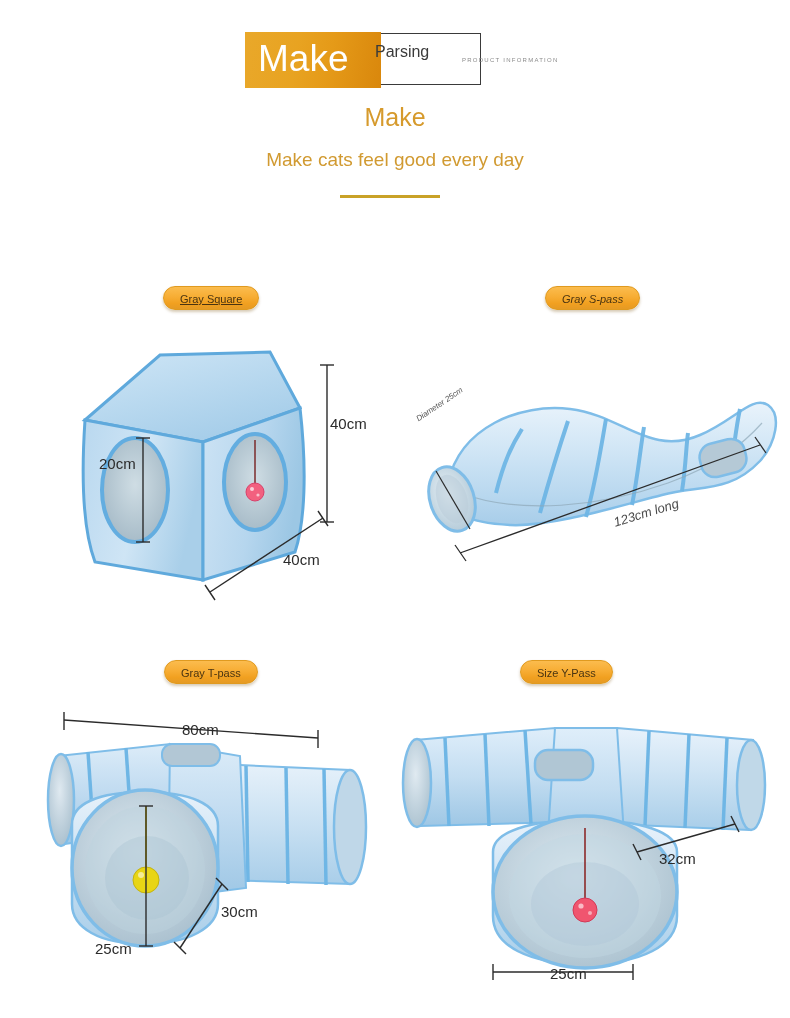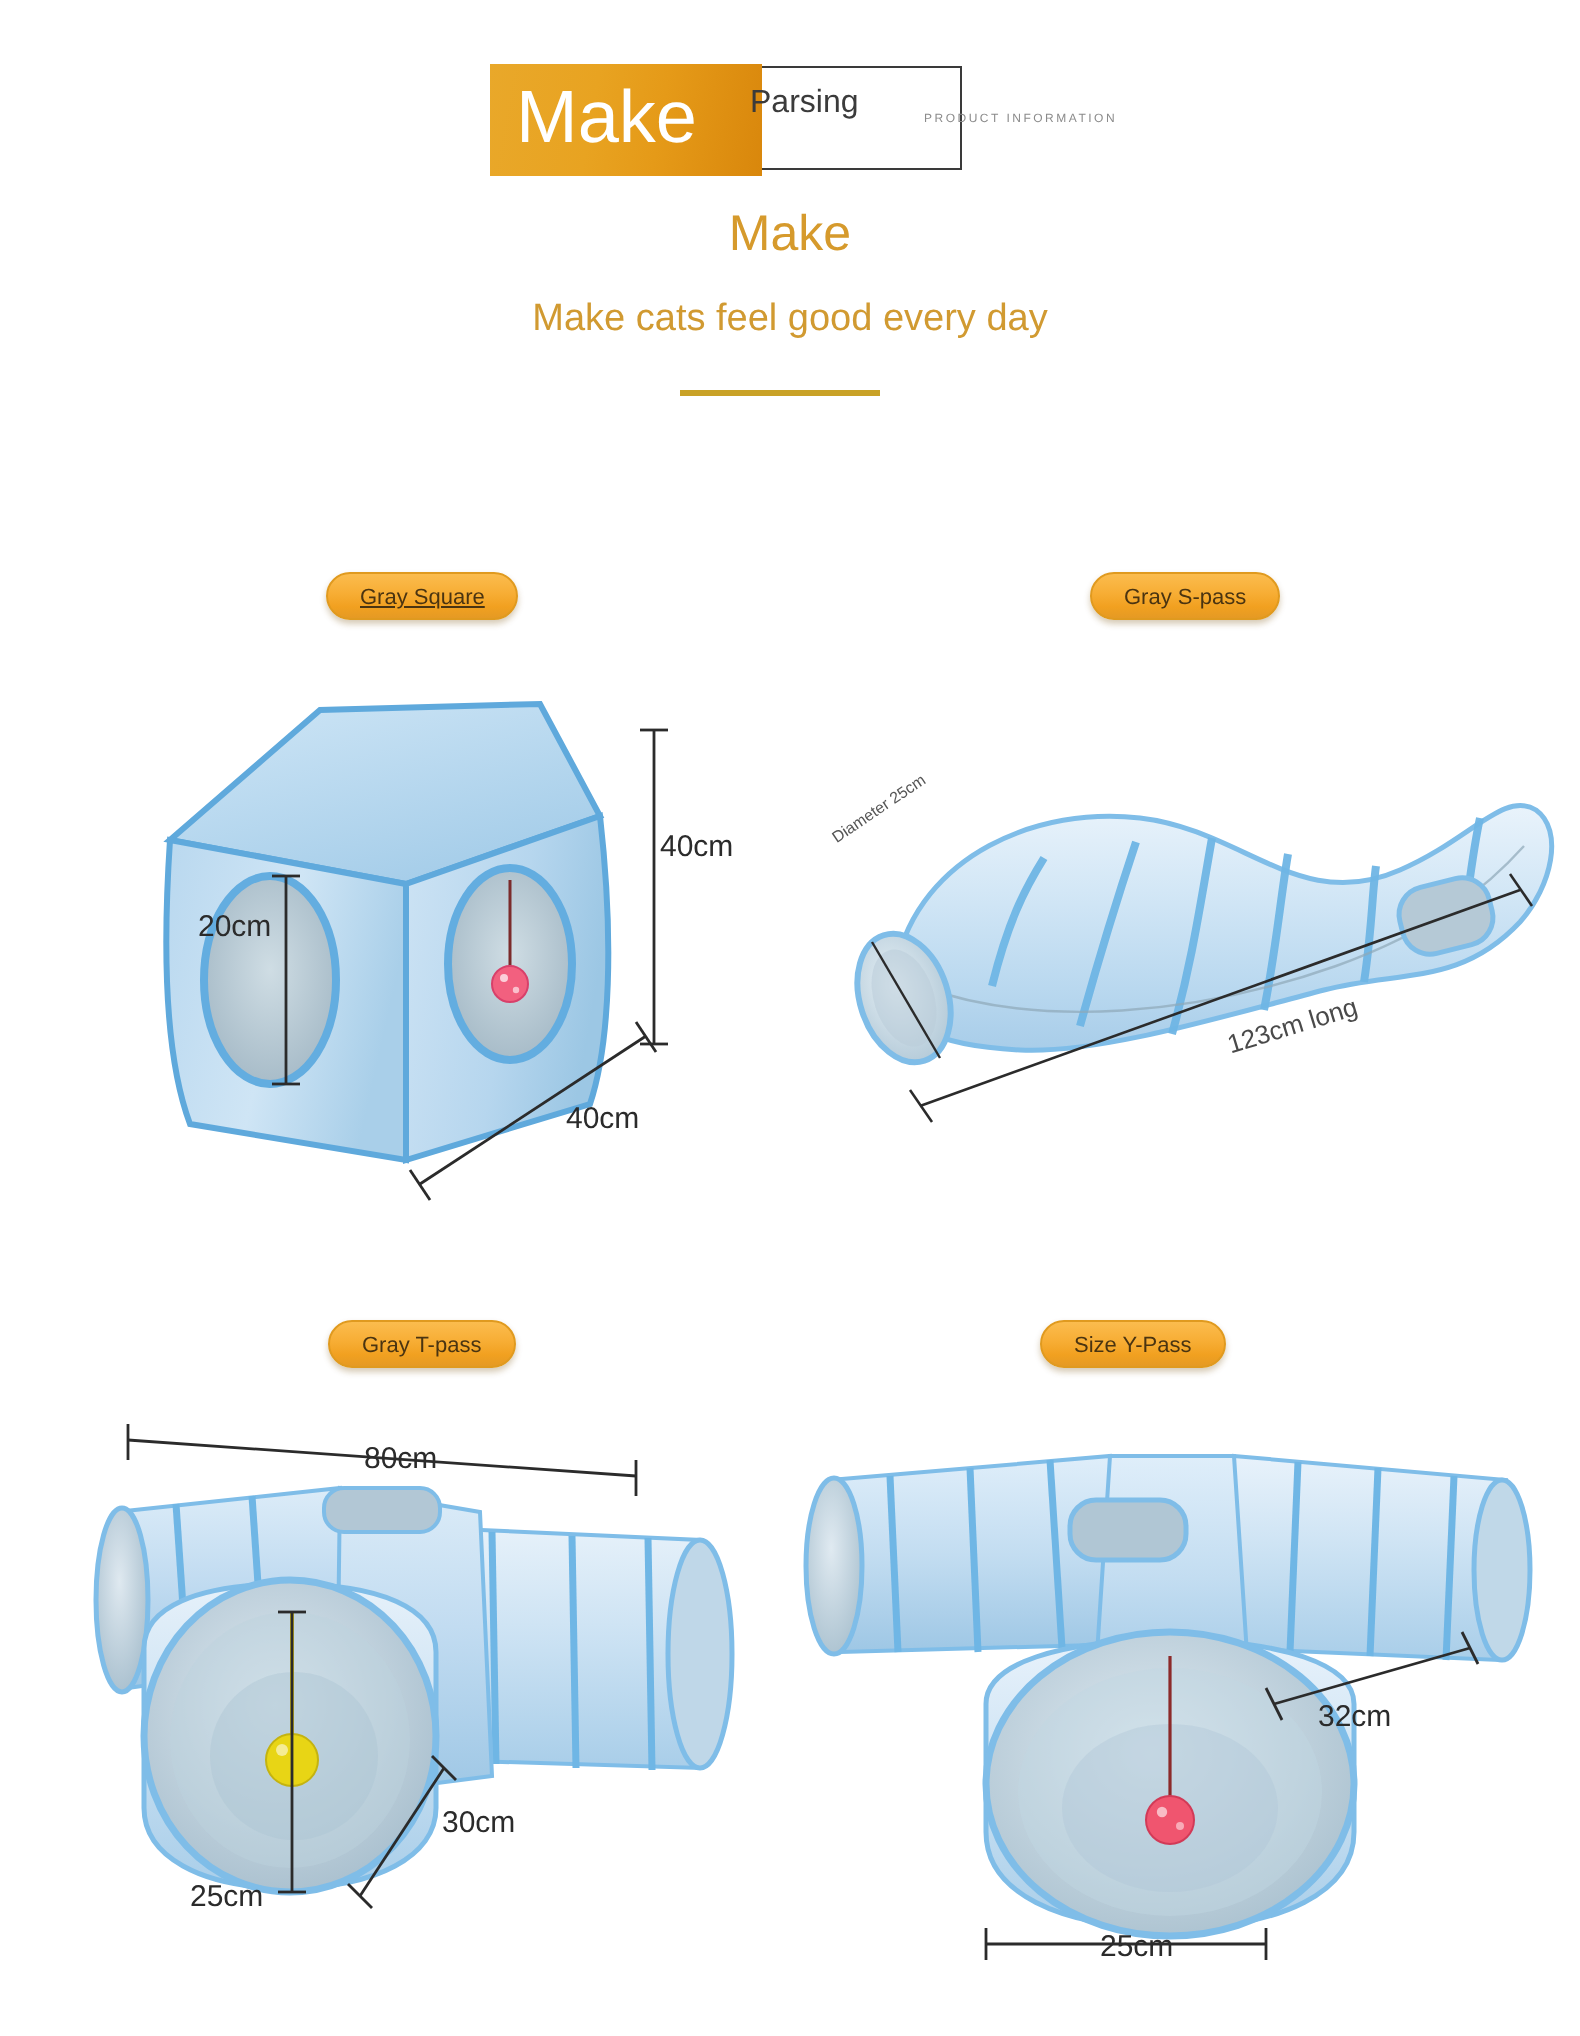--- a/index.html
+++ b/index.html
@@ -198,21 +198,21 @@
     </g>
   </svg>
 
   <div class="dim-label" style="left:99px;top:245px;">20cm</div>
 
   <div class="dim-label" style="left:330px;top:205px;">40cm</div>
 
   <div class="dim-label" style="left:283px;top:341px;">40cm</div>
 </div>
 
-<div class="panel" style="left:395px;top:210px;width:395px;height:400px;">
+<div class="panel" style="left:395px;top:210px;width:395px;height:400px;font-style:italic;">
 
   <div class="badge" style="left:150px;top:76px;">Gray S-pass</div>
 
   <svg width="390" height="220" style="position:absolute;left:5px;top:155px;">
     <defs>
       <linearGradient id="tubeS" x1="0" y1="0" x2="0" y2="1">
         <stop offset="0%" stop-color="#e9f3fb"></stop>
         <stop offset="35%" stop-color="#d3e7f6"></stop>
         <stop offset="75%" stop-color="#b9d8ef"></stop>
         <stop offset="100%" stop-color="#a8cde9"></stop>

